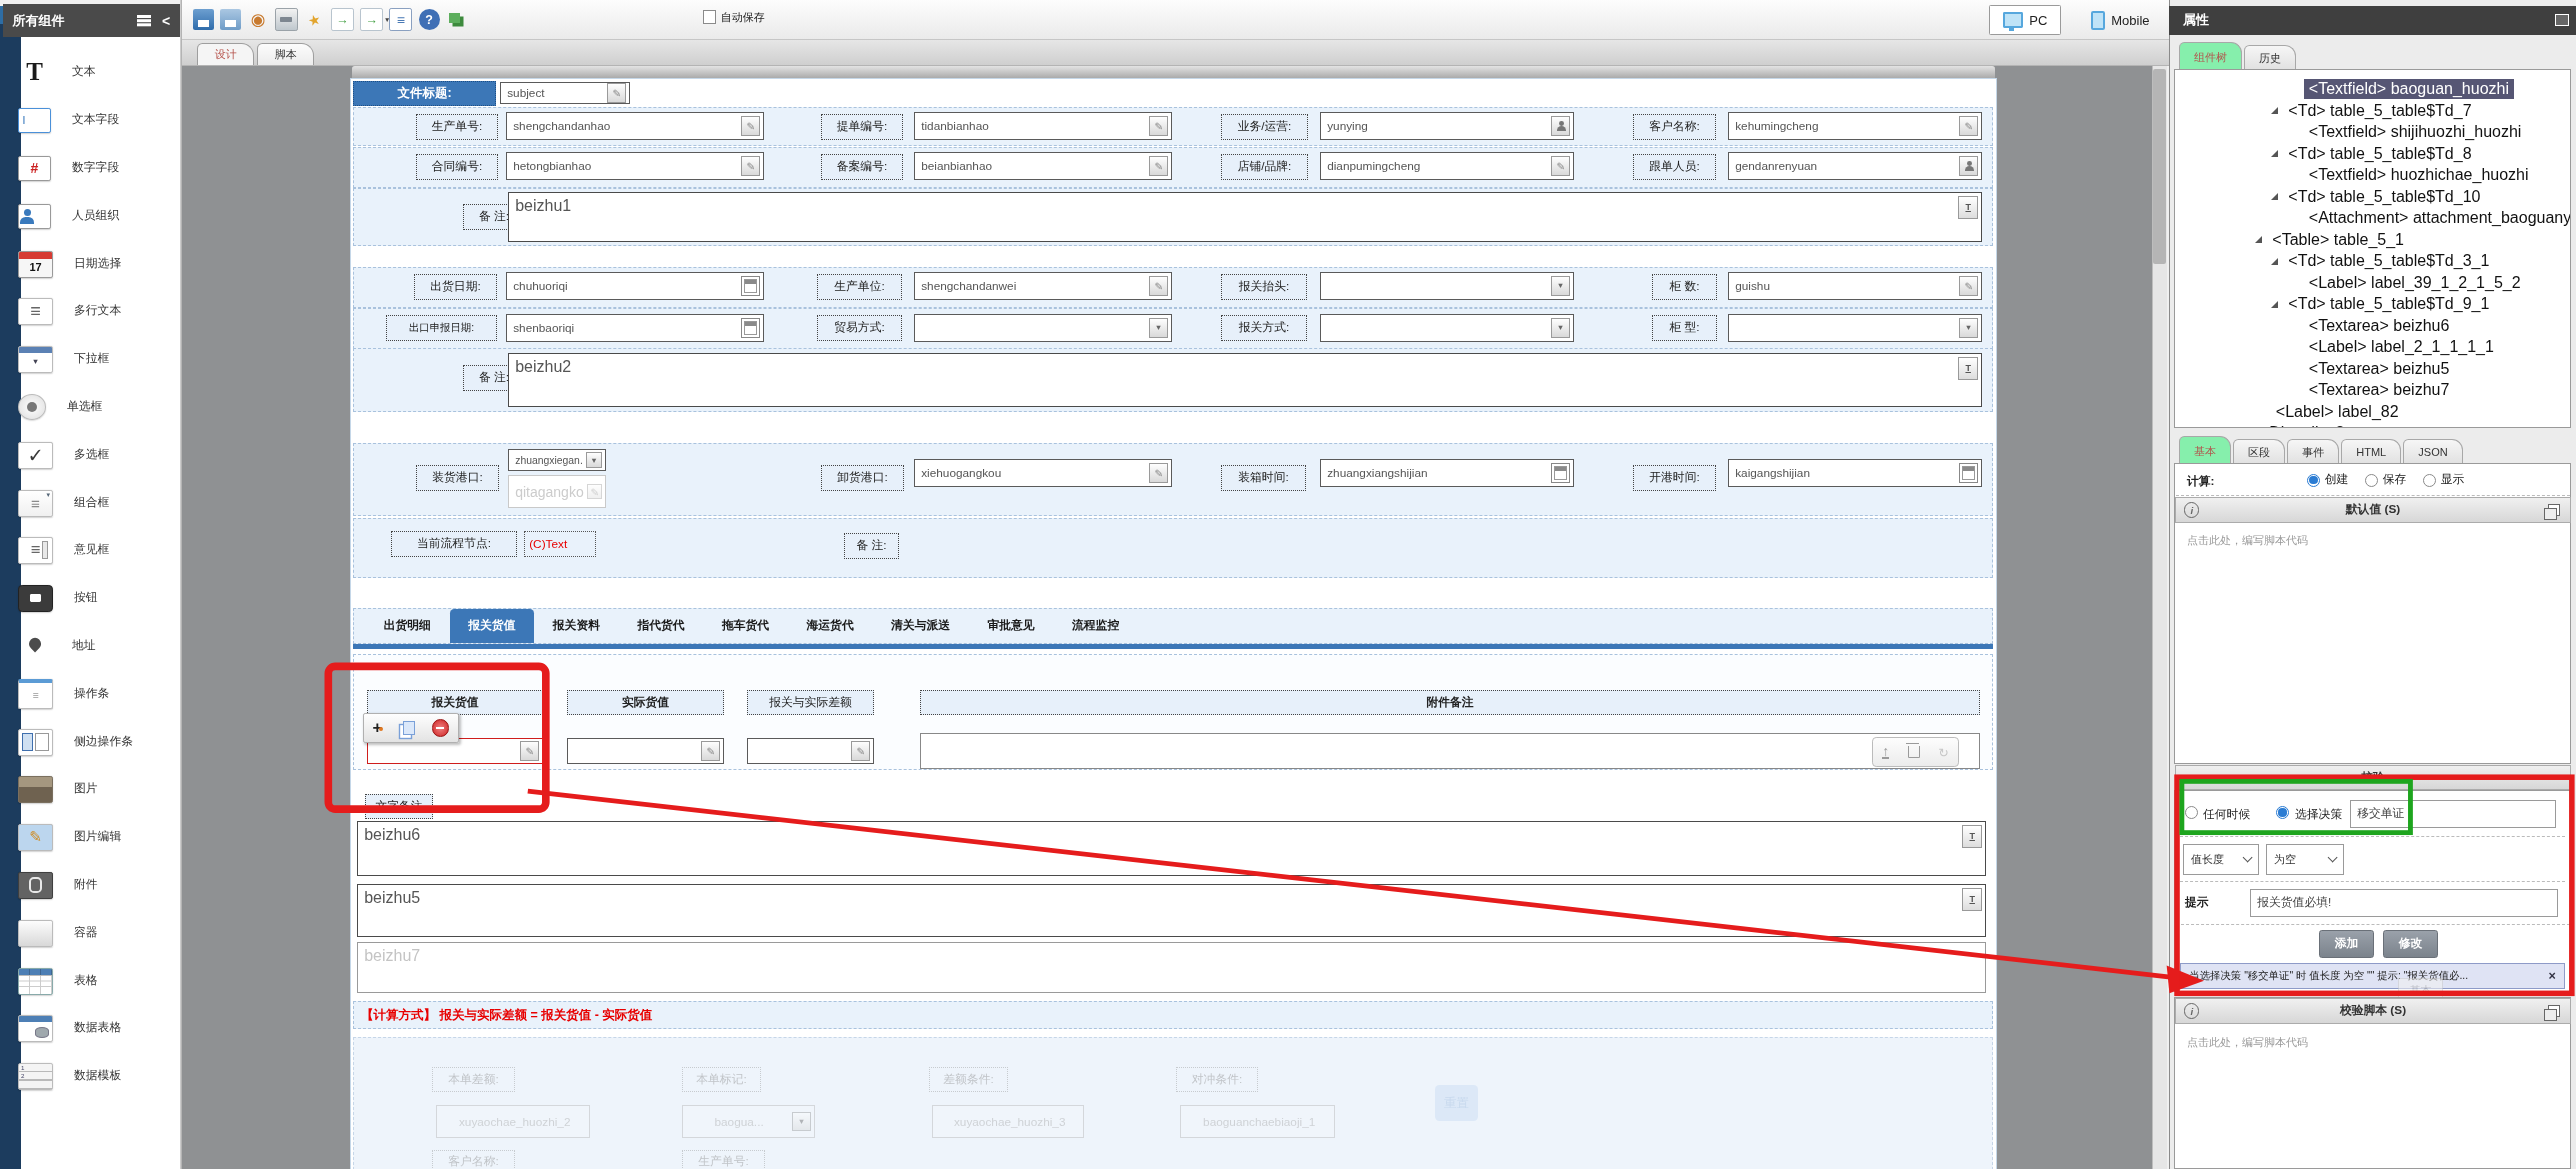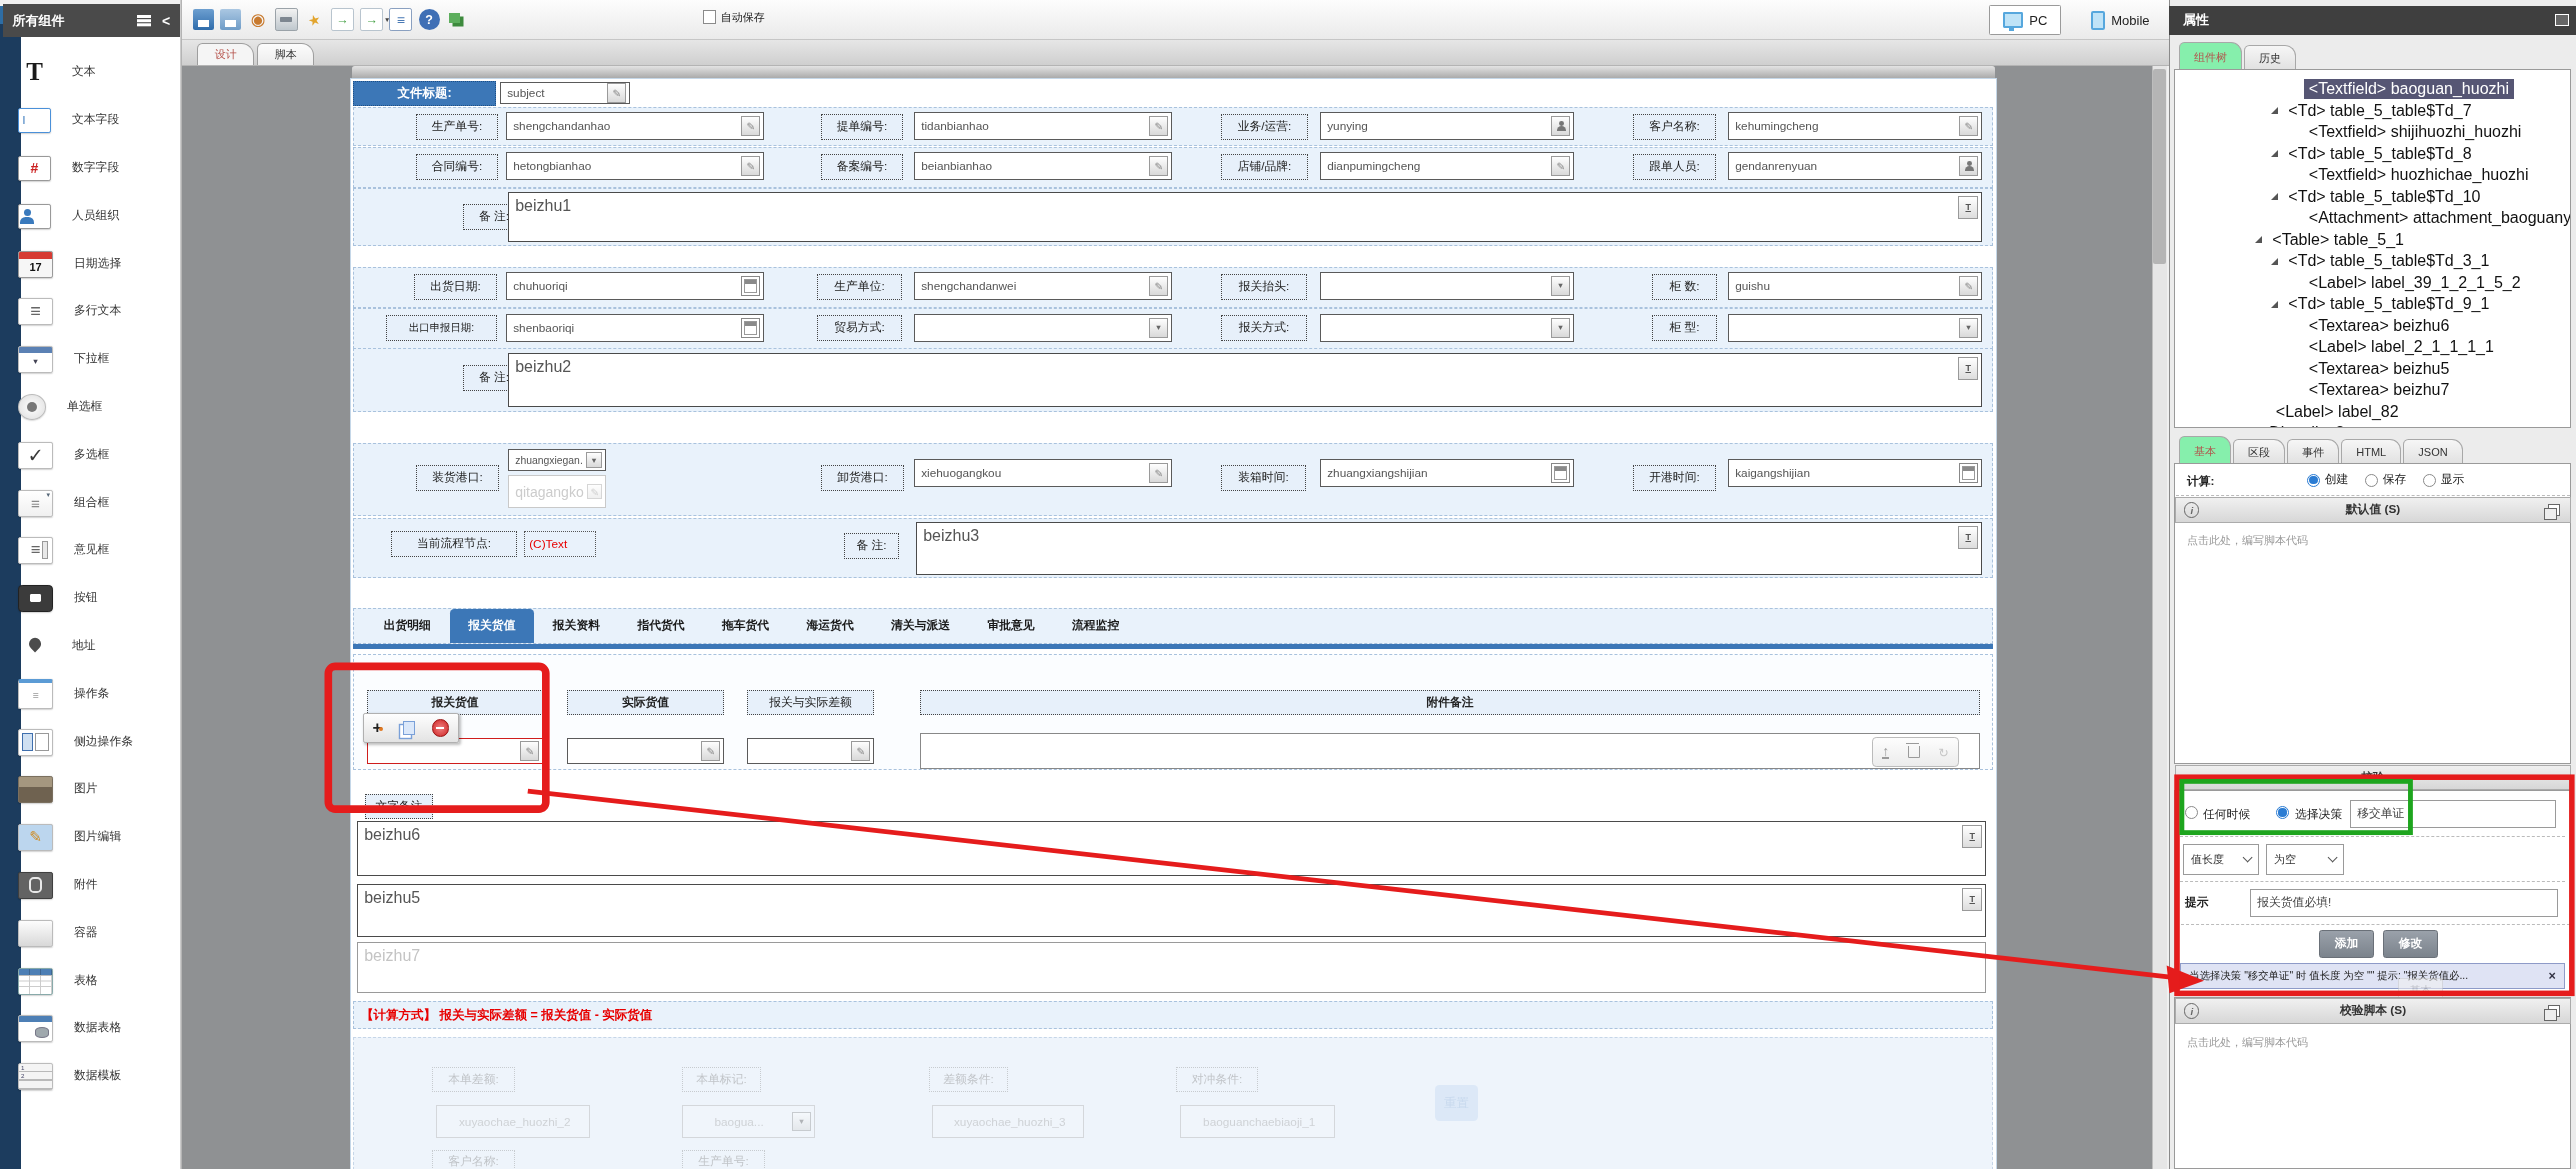--- a/index.html
+++ b/index.html
@@ -458,21 +458,20 @@
     </div>
   <div class="flbl" style="left:1633px;top:465px;width:83px;height:26px;">开港时间:</div>
   <div class="inp" style="left:1728px;top:459px;width:254px;height:28px;">
       <span class="v">kaigangshijian</span>
       <span class="mini calic"></span>
     </div>
 
   <div class="flbl" style="left:391px;top:531px;width:126px;height:26px;">当前流程节点:</div>
   <div class="ctext" style="left:524px;top:531px;width:72px;height:26px;">(C)Text</div>
   <div class="flbl" style="left:844px;top:533px;width:55px;height:26px;">备 注:</div>
-  <div class="ta" style="left:916px;top:522px;width:1066px;height:53px;"><span>beizhu3</span><span class="ta-ic"></span></div>
 
   <div class="ftabs">
 
   <span class="ftab">出货明细</span>
       <span class="ftab active">报关货值</span>
       <span class="ftab">报关资料</span>
       <span class="ftab">指代货代</span>
       <span class="ftab">拖车货代</span>
       <span class="ftab">海运货代</span>
       <span class="ftab">清关与派送</span>

